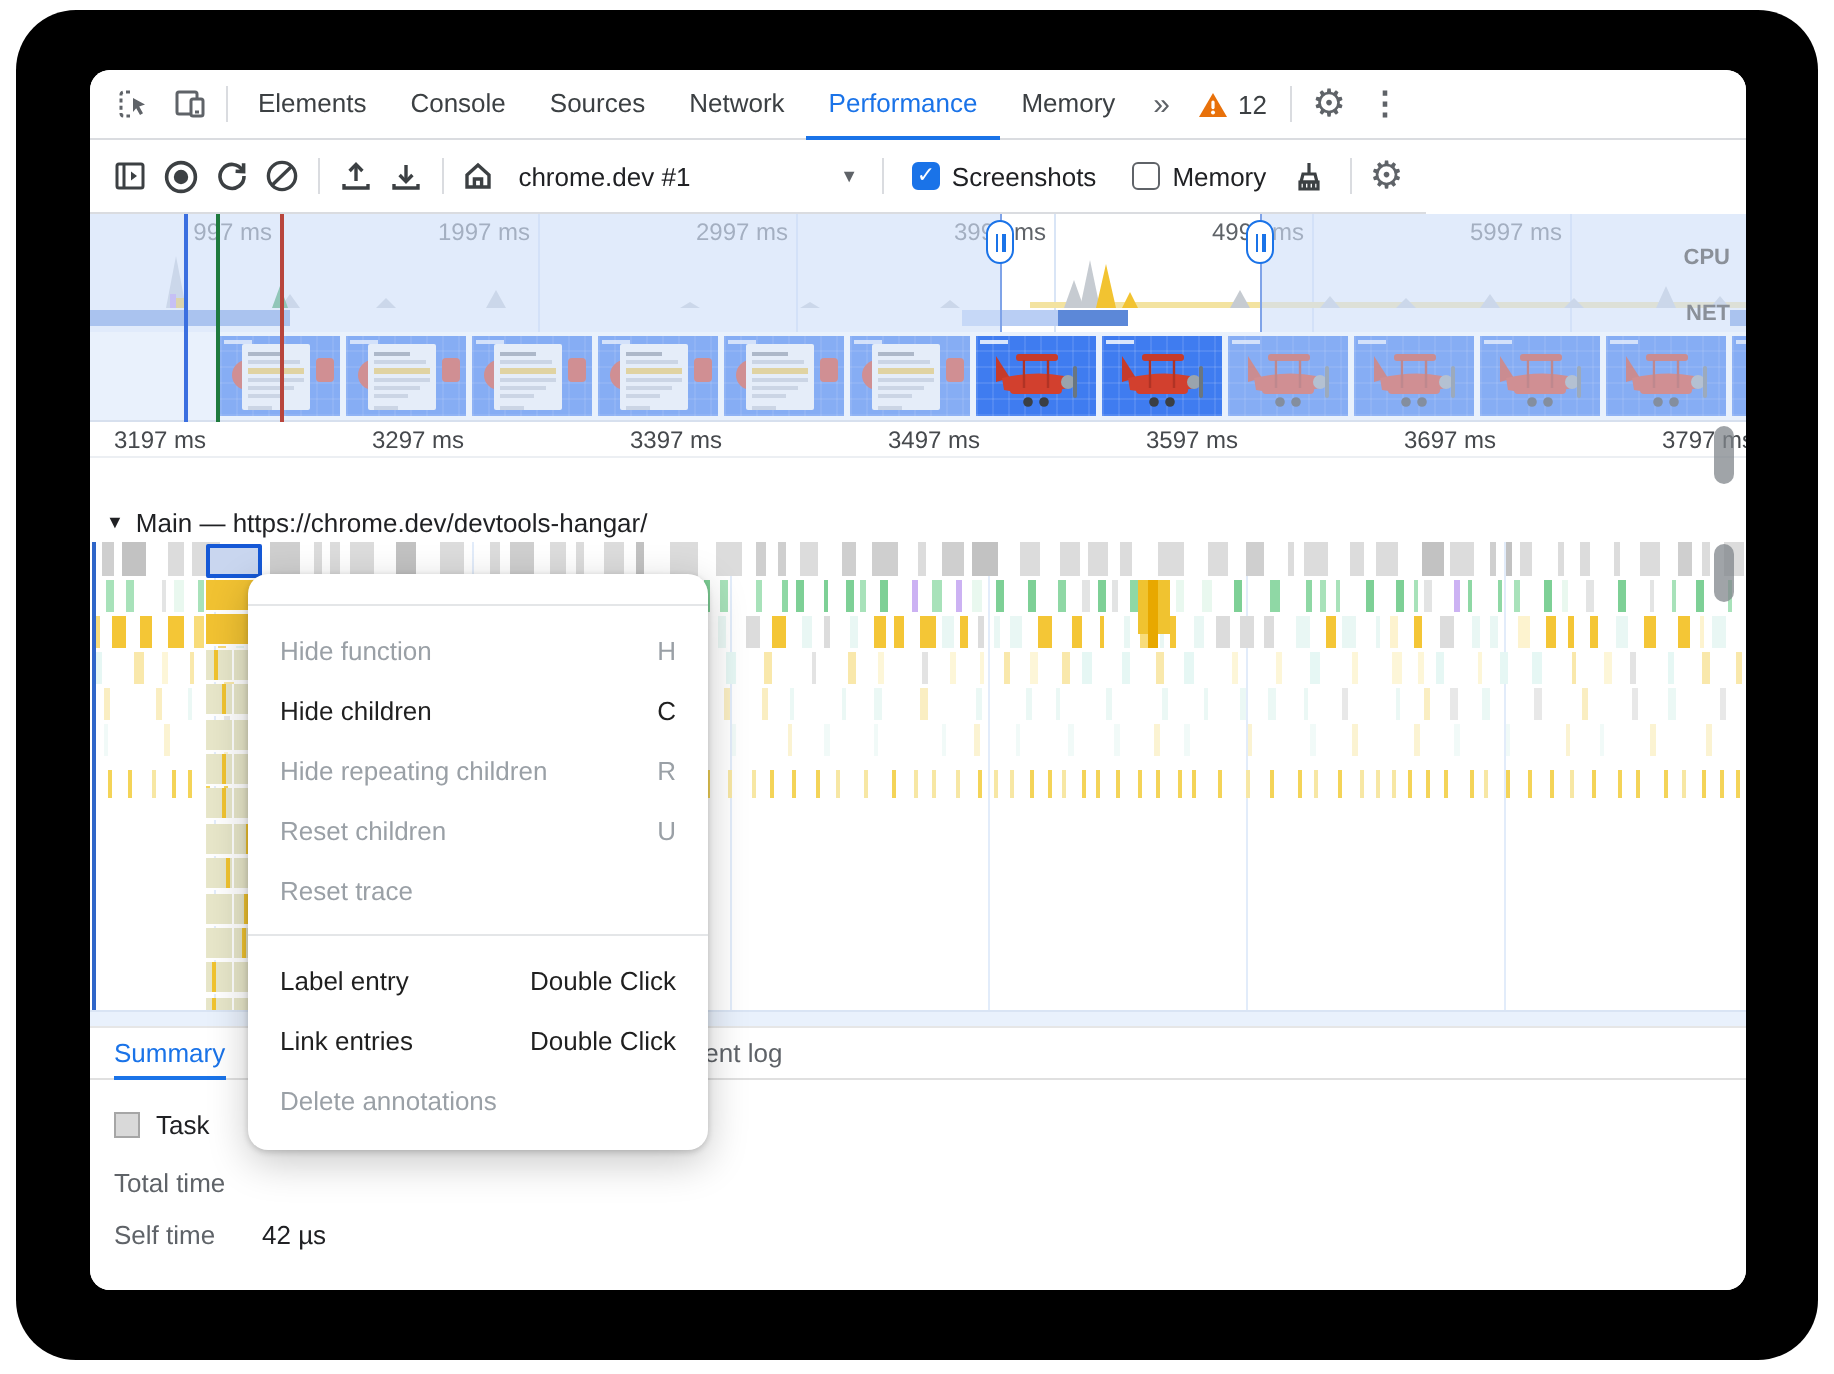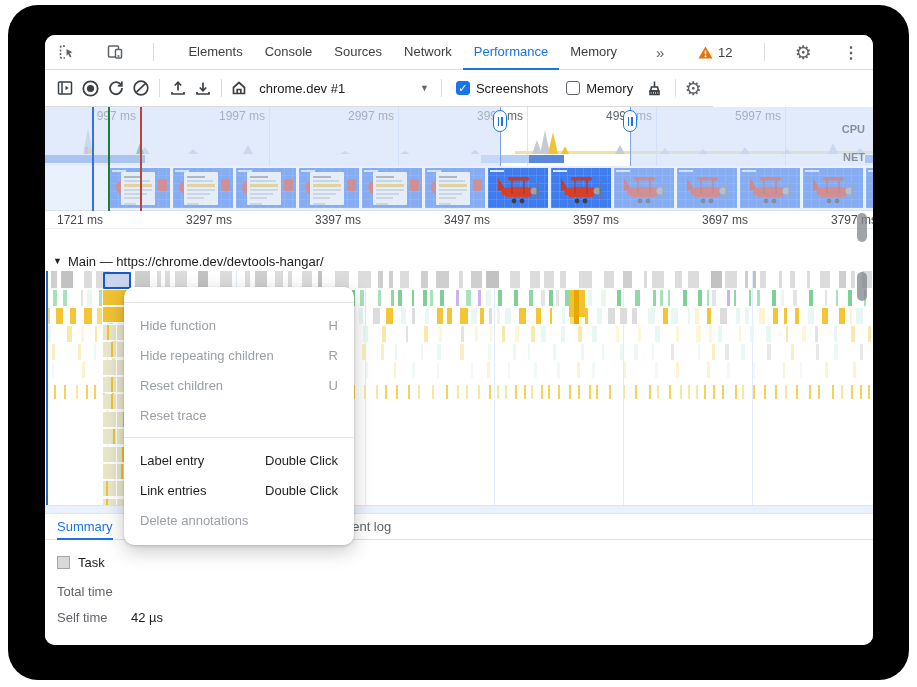--- a/index.html
+++ b/index.html
@@ -4,21 +4,21 @@
 <style>
   * { margin:0; padding:0; box-sizing:border-box; }
   html,body { width:917px; height:687px; background:#fff; font-family:"Liberation Sans",sans-serif; }
   #stage { position:relative; width:917px; height:687px; overflow:hidden; }
   #frame { position:absolute; left:8px; top:5px; width:901px; height:675px; background:#000; border-radius:30px; }
   #win { position:absolute; left:45px; top:35px; width:828px; height:610px; background:#fff; border-radius:10px; overflow:hidden; }
   .abs { position:absolute; }
   svg { display:block; }
 
   
-  #tabbar { left:0; top:0; width:828px; height:35px; display:flex; align-items:center; border-bottom:1px solid #dadce0; background:#fff; padding:0 8px;justify-content:space-between; }
+  #tabbar { left:0; top:0; width:828px; height:35px; display:flex; align-items:center; border-bottom:1px solid #dadce0; background:#fff; padding:0 8px; }
   .tbicon { width:28px; height:26px; display:flex; align-items:center; justify-content:center; color:#5f6368; }
   .vsep { width:1px; height:18px; background:#dadce0; margin:0 4px; }
   .tab { padding:0 11px; height:35px; line-height:34px; font-size:13px; color:#3c4043; white-space:nowrap; }
   .tab.active { color:#1a73e8; box-shadow:inset 0 -2px 0 #1a73e8; }
   #moretabs { font-size:15px; color:#5f6368; padding:0 8px; letter-spacing:-2px; }
   #warnbadge { display:flex; align-items:center; gap:5px; padding:0 8px; font-size:13px; color:#3c4043; }
   .kebab { font-size:16px; color:#5f6368; font-weight:bold; padding:0 6px; }
   .gearglyph { font-size:19px; color:#5f6368; line-height:1; }
 
   
@@ -482,21 +482,21 @@
             <circle cx="34" cy="33" r="2.4" fill="#3a3f44"></circle>
           </svg>
         </div>
       </div>
 
     <div class="abs marker" style="left:47px; background:#3b6fe0;"></div>
     <div class="abs marker" style="left:63px; background:#1e7a3e;"></div>
     <div class="abs marker" style="left:95px; background:#b8453c;"></div>
 
     <div id="ruler" class="abs">
-        <div class="abs rlabel" style="right: 770px;">1721 ms</div>
+        <div class="abs rlabel" style="right: 770px;">3197 ms</div>
         <div class="abs rlabel" style="right: 641px;">3297 ms</div>
         <div class="abs rlabel" style="right: 512px;">3397 ms</div>
         <div class="abs rlabel" style="right: 383px;">3497 ms</div>
         <div class="abs rlabel" style="right: 254px;">3597 ms</div>
         <div class="abs rlabel" style="right: 125px; text-align: right;">3697 ms</div>
         <div class="abs rlabel" style="right: -4px;">3797 ms</div>
       </div>
 
     <div id="netrow" class="abs">
       <div id="netjump" class="abs"></div>
@@ -986,20 +986,24 @@
       <div class="srow" style="top:70px;">Self time</div>
       <div class="sval" style="top:70px;">42 µs</div>
     </div>
 
     <div id="ctxmenu" class="abs">
         <div class="msep"></div>
         <div class="mi dis">
           <span class="ml">Hide function</span>
           <span class="ms">H</span>
         </div>
+        <div class="mi">
+          <span class="ml">Hide children</span>
+          <span class="ms">C</span>
+        </div>
         <div class="mi dis">
           <span class="ml">Hide repeating children</span>
           <span class="ms">R</span>
         </div>
         <div class="mi dis">
           <span class="ml">Reset children</span>
           <span class="ms">U</span>
         </div>
         <div class="mi dis">
           <span class="ml">Reset trace</span>

